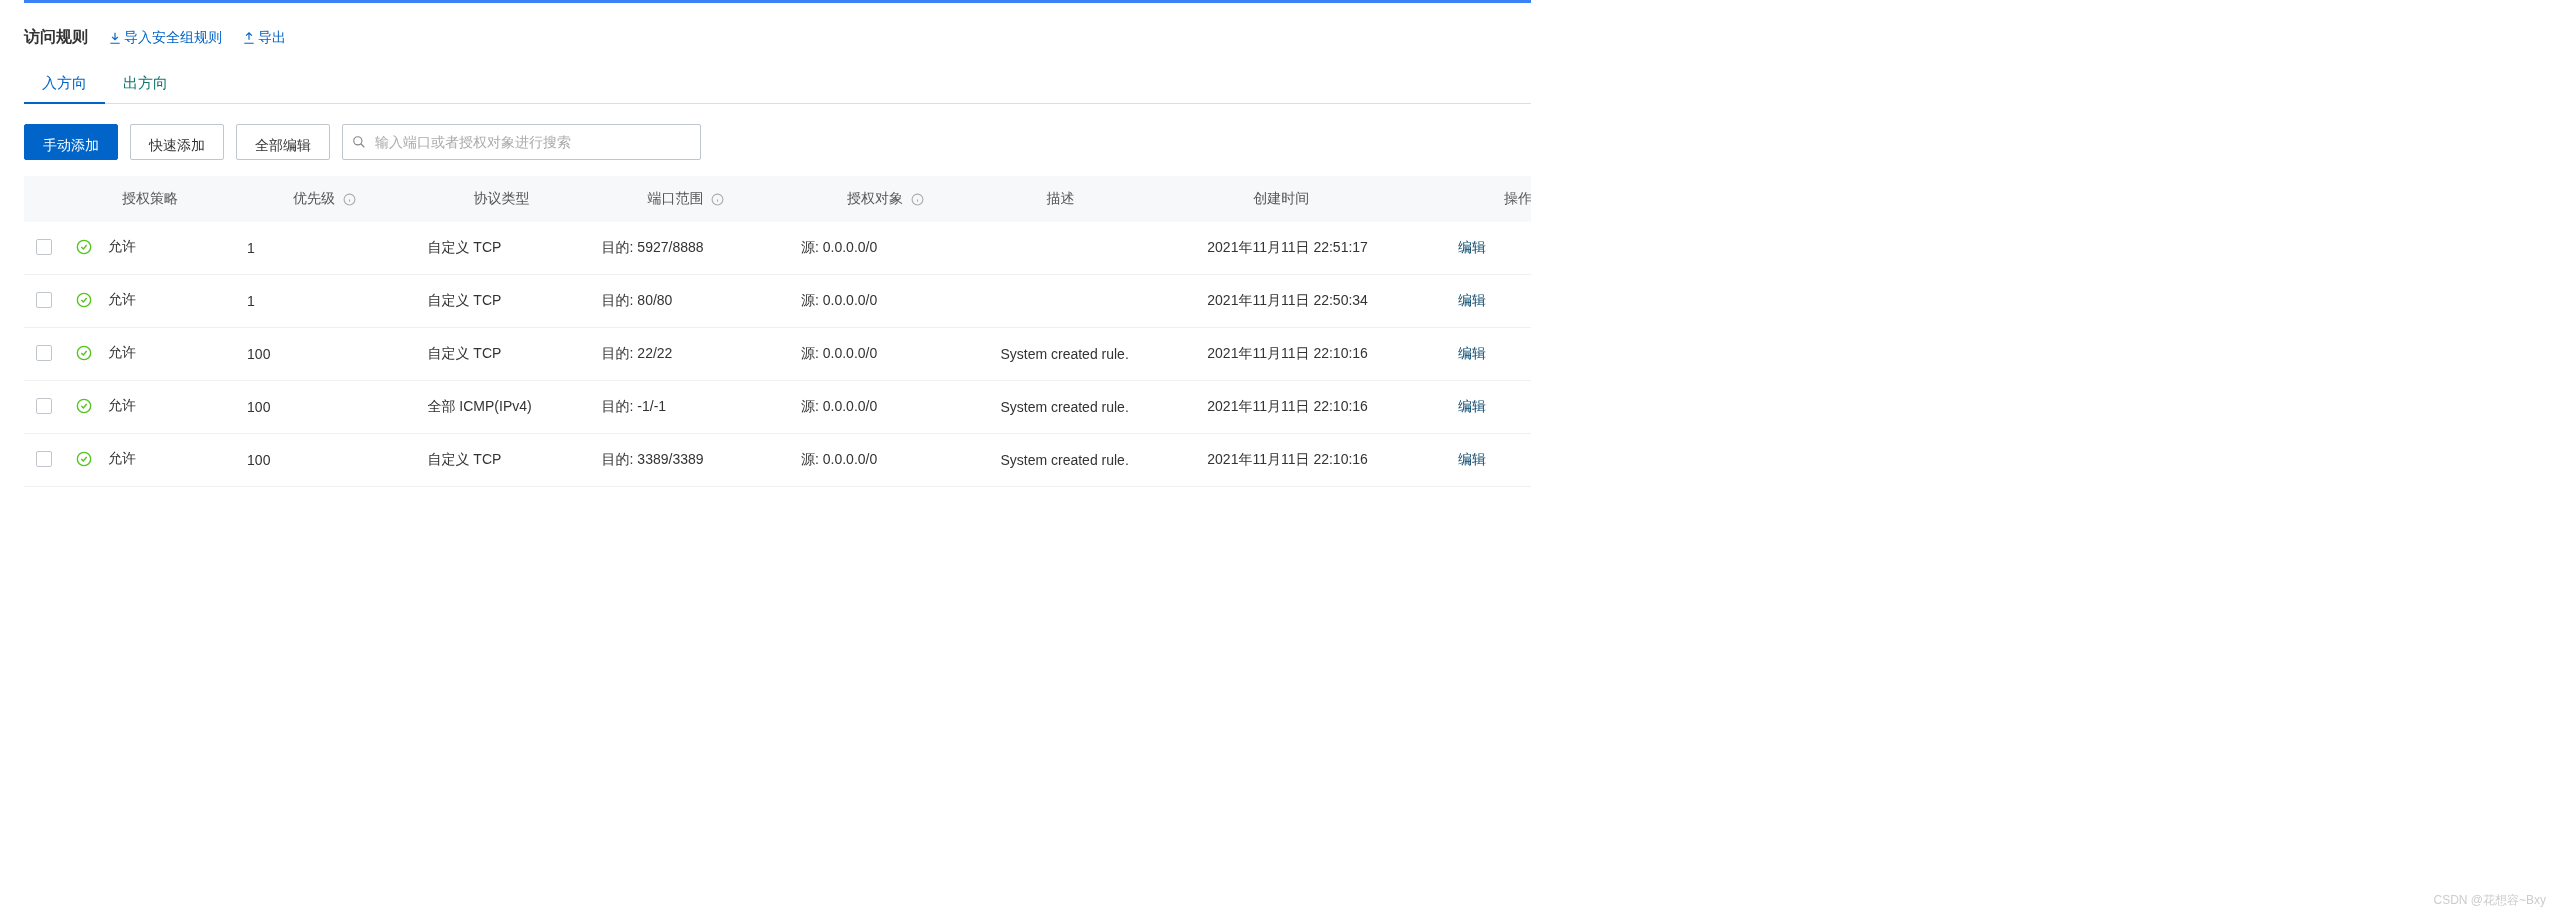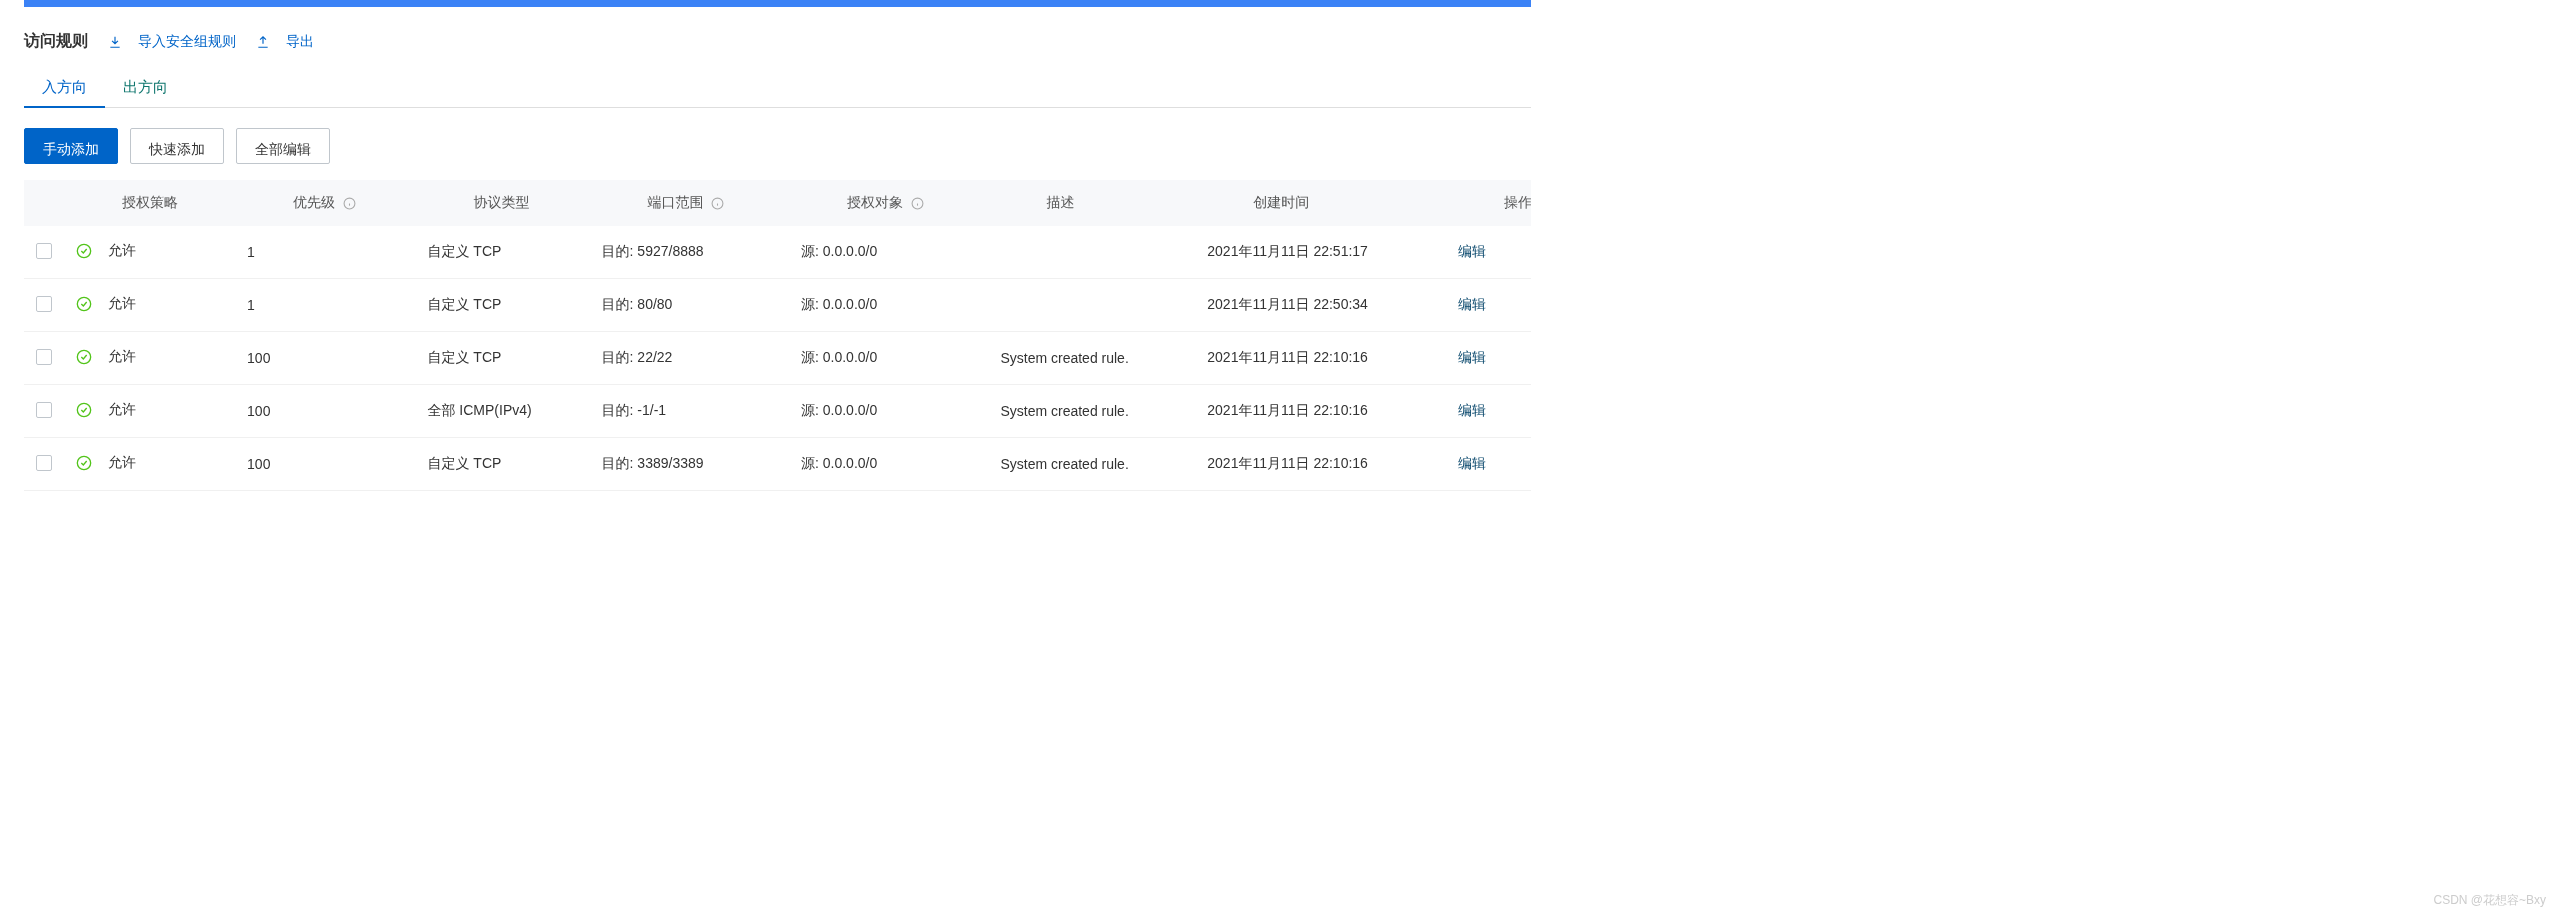--- a/index.html
+++ b/index.html
@@ -13,35 +13,35 @@
       color: #333;
       background: #fff;
       padding: 0 24px;
       width: 1555px;
     }
     .header-row {
       display: flex;
       align-items: center;
       gap: 20px;
       padding: 24px 0 16px 0;
-      border-top: 7px solid #3b82f6;
+      border-top: 3px solid #3b82f6;
       text-align: right;
     }
     .page-title {
       font-size: 16px;
       font-weight: 600;
       color: #333;
     }
     .header-action {
       color: #0064c8;
       font-size: 14px;
       cursor: pointer;
       display: inline-flex;
       align-items: center;
-      gap: 16px;
+      gap: 2px;
     }
     .import-icon, .export-icon {
       display: inline-flex;
       align-items: center;
     }
     .tabs {
       display: flex;
       border-bottom: 1px solid #dedede;
       margin-bottom: 20px;
     }
@@ -211,20 +211,29 @@
 
 <div class="tabs">
   <div class="tab active">入方向</div>
   <div class="tab">出方向</div>
 </div>
 
 <div class="toolbar">
   <button class="btn btn-primary">手动添加</button>
   <button class="btn">快速添加</button>
   <button class="btn">全部编辑</button>
+  <div class="search-wrap">
+    <span class="search-icon">
+      <svg width="14" height="14" viewBox="0 0 24 24" fill="none" stroke="#888" stroke-width="2">
+        <circle cx="10" cy="10" r="7"></circle>
+          <line x1="21" y1="21" x2="15" y2="15"></line>
+      </svg>
+    </span>
+    <input class="search-input" placeholder="输入端口或者授权对象进行搜索" style="">
+  </div>
 </div>
 
 <div class="table-wrap">
   <table>
     <thead>
       <tr>
         <th style="width:40px;"></th>
         <th><span class="th-text">授权策略</span></th>
         <th><span class="th-text">优先级</span>
           <span class="info-icon">

